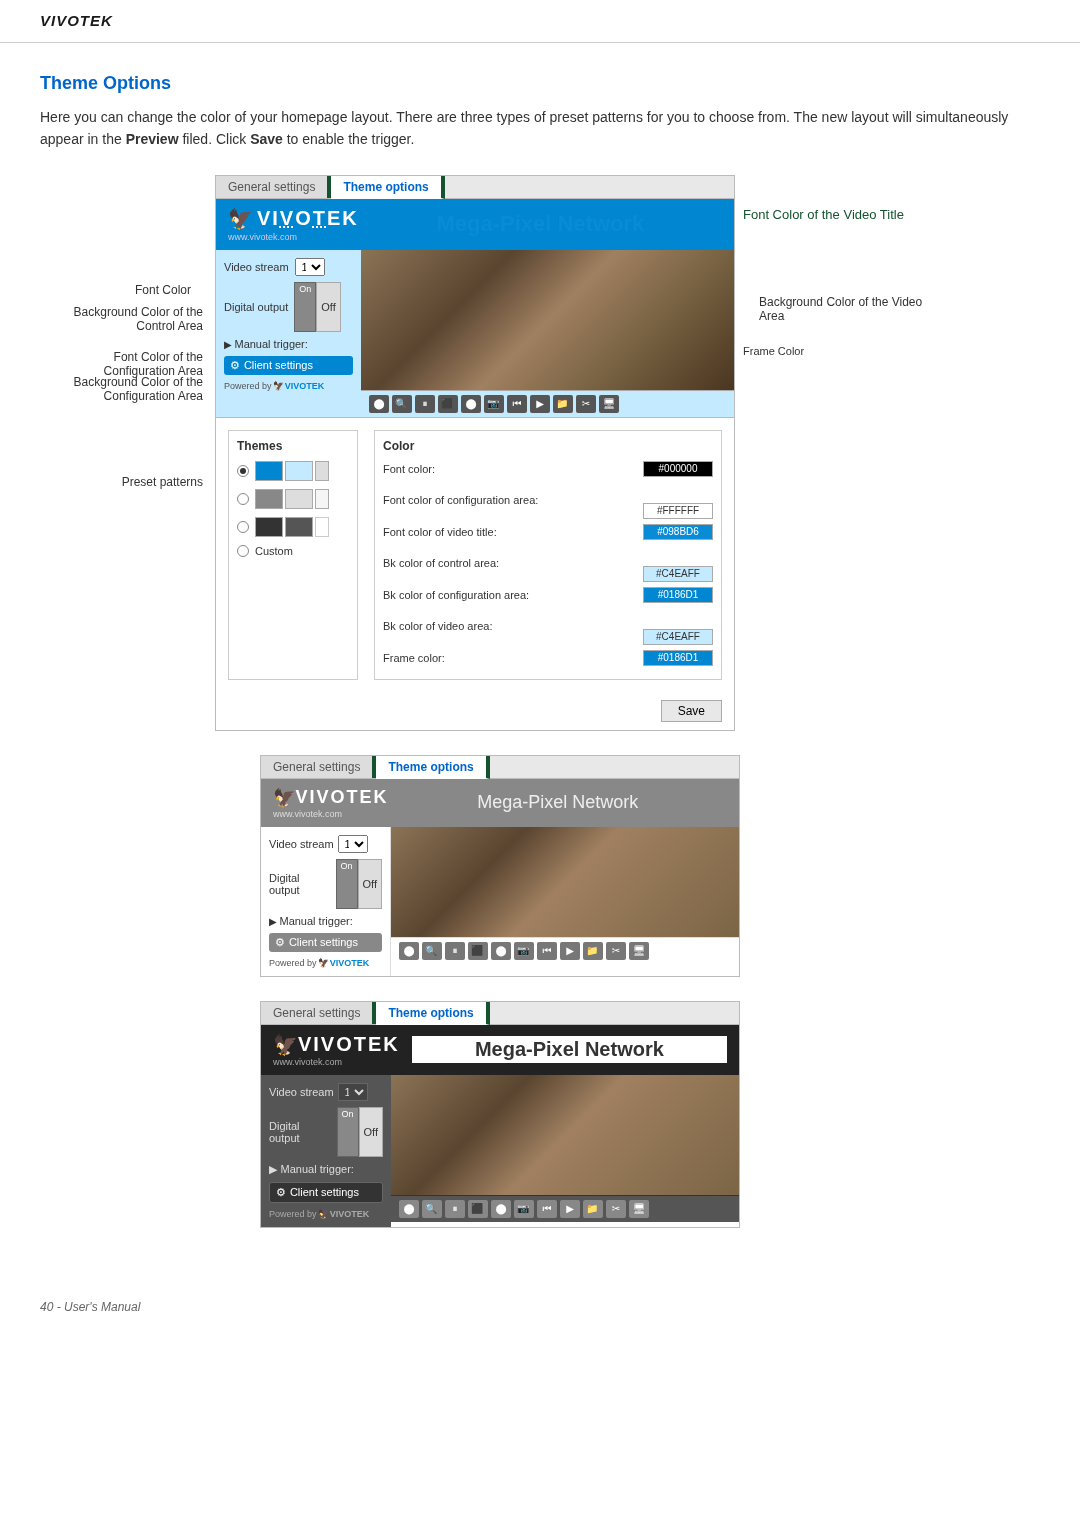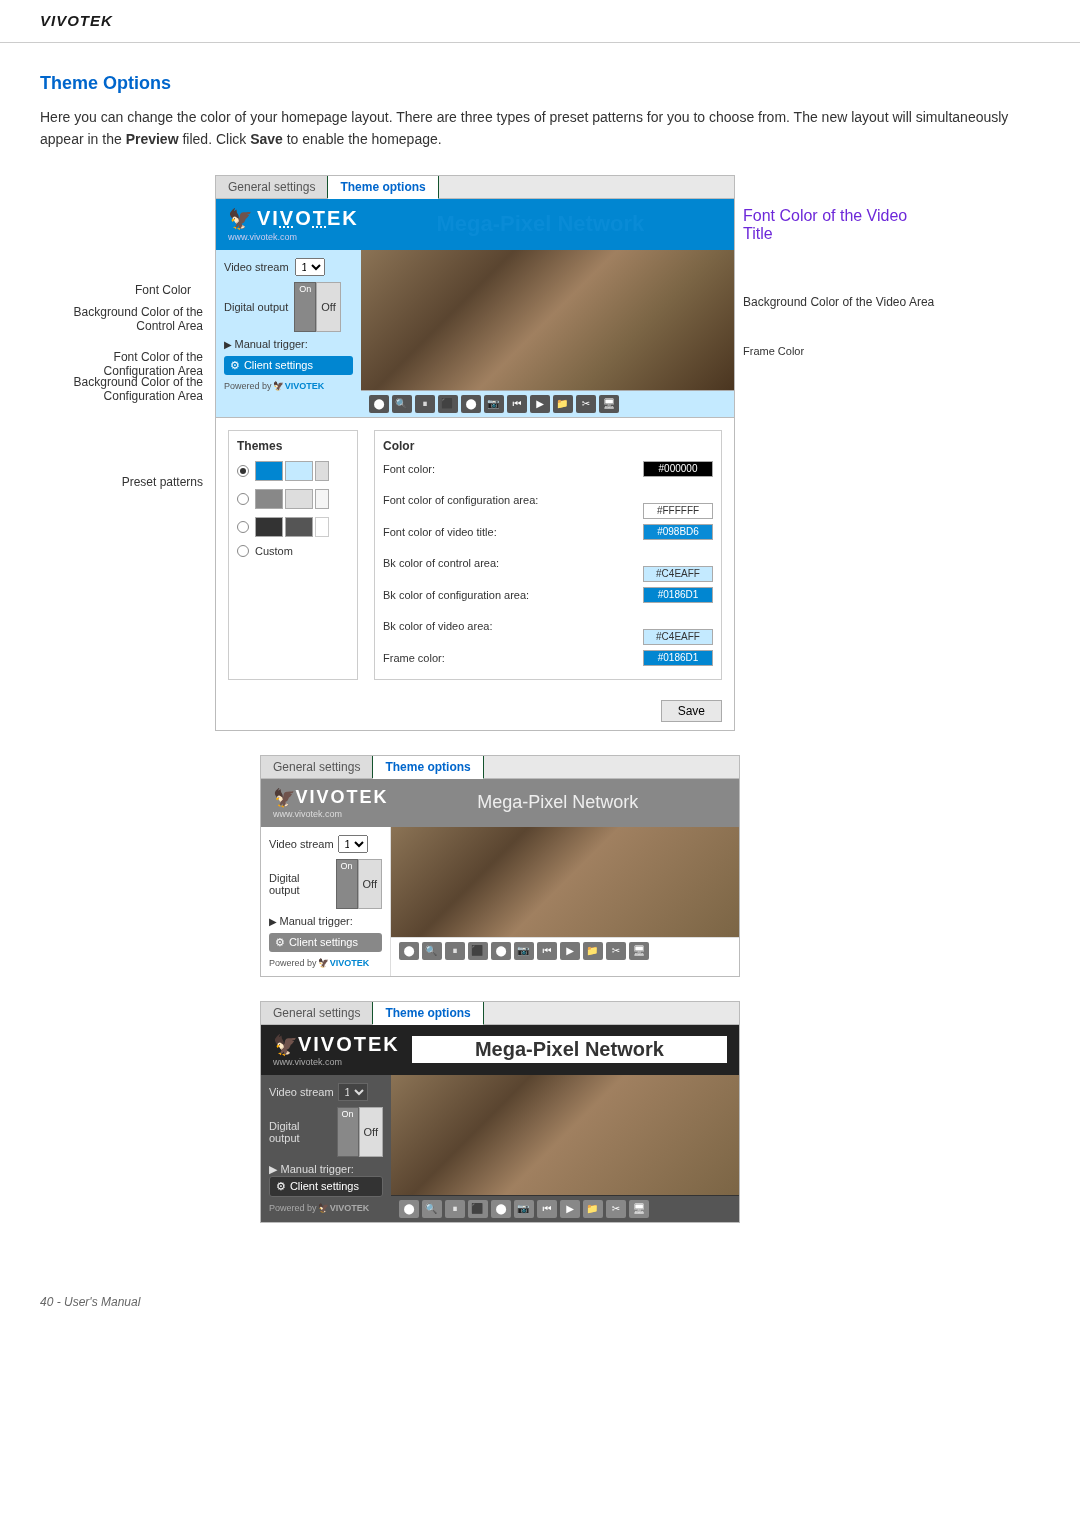--- a/index.html
+++ b/index.html
@@ -60,21 +60,21 @@
 
     
     .tab-bar {
       display: flex;
       background: #e8e8e8;
       border-bottom: 1px solid #bbb;
     }
     .tab {
       padding: 4px 12px;
       font-size: 12px;
-      border-right: 1px solid #14532d;
+      border-right: 4px solid #14532d;
       cursor: pointer;
       color: #555;
       background: #ddd;
     }
     .tab.active {
       background: #fff;
       color: #0066cc;
       font-weight: bold;
       border-bottom: 1px solid #fff;
       margin-bottom: -1px;
@@ -440,21 +440,21 @@
 
 <div class="page-header">
   <span class="brand-name">VIVOTEK</span>
 </div>
 
 <div class="page-content">
 
   <div class="section-title">Theme Options</div>
 
   <div class="section-desc">
-    <span>Here you can change the color of your homepage layout. There are three types of preset patterns for you to choose from. The new layout will simultaneously appear in the </span><strong>Preview</strong><span> filed. Click </span><strong>Save</strong><span> to enable the homepage.</span>
+    <span>Here you can change the color of your homepage layout. There are three types of preset patterns for you to choose from. The new layout will simultaneously appear in the </span><strong>Preview</strong><span> filed. Click </span><strong>Save</strong><span> to enable the trigger.</span>
   </div>
 
   <div class="diagram-container" style="position:relative; margin-bottom:24px;">
 
     <div style="width:175px; position:relative; flex-shrink:0; min-height:400px;">
       <div class="annotation-left" style="top:108px; right:12px;">
         <span>Font Color</span>
       </div>
       <div class="annotation-left" style="top:130px; right:0;">
         <span>Background Color of the Control Area</span>
@@ -625,24 +625,24 @@
           </div>
         </div>
       </div>
 
       <div class="save-row">
         <button class="save-btn">Save</button>
       </div>
     </div>
 
     <div style="width:200px; position:relative; flex-shrink:0; min-height:280px; padding-left:8px;">
-      <div style="position:absolute; top:32px; left:8px; font-size:16px; color:#6d28d9;">
+      <div style="position:absolute; top:32px; left:8px; font-size:13px; color:#14532d;">
         <span>Font Color of the Video Title</span>
       </div>
-      <div style="position:absolute; top:120px; left:8px; font-size:12px; color:#333;">
+      <div style="position:absolute; top:120px; left:24px; font-size:12px; color:#333;">
         <span>Background Color of the Video Area</span>
       </div>
       <div style="position:absolute; top:170px; left:8px; font-size:11px; color:#333;">
         <span>Frame Color</span>
       </div>
     </div>
   </div>
 
   <div class="preview-instance">
 
@@ -734,21 +734,21 @@
           <span>Video stream</span>
           <select class="stream-select" style="background:#444; color:#ddd; border:1px solid #666;"><option>1</option></select>
         </div>
         <div class="sidebar-row-dark">
           <span>Digital output</span>
           <div class="on-off">
             <span class="on-btn">On</span>
             <span class="off-btn">Off</span>
           </div>
         </div>
-        <div style="font-size:11px; color:#ddd; ">▶ <span>Manual trigger:</span></div>
+        <div style="font-size:11px; color:#ddd; margin-bottom:6px;">▶ <span>Manual trigger:</span></div>
         <div style="background:#333; color:#fff; font-size:11px; padding:3px 6px; border-radius:3px; display:flex; align-items:center; gap:4px; margin-bottom:6px; cursor:pointer; border:1px solid #666;">
           <span>⚙</span>
           <span>Client settings</span>
         </div>
         <div style="font-size:9px; color:#aaa; display:flex; align-items:center; gap:2px;">
           <span>Powered by</span>
           <span style="font-size:9px; font-weight:bold; color:#aaa;">🦅VIVOTEK</span>
         </div>
       </div>
       <div style="flex:1; display:flex; flex-direction:column;">

